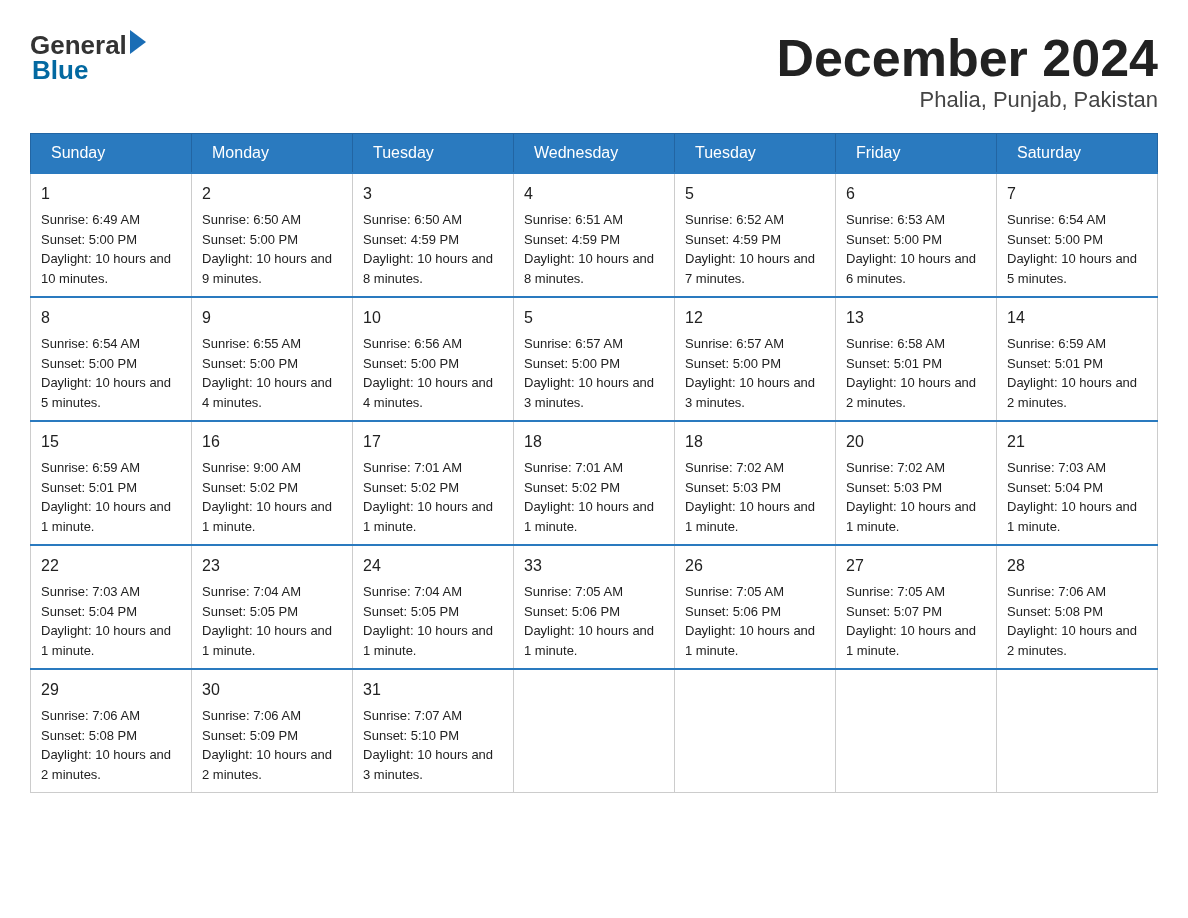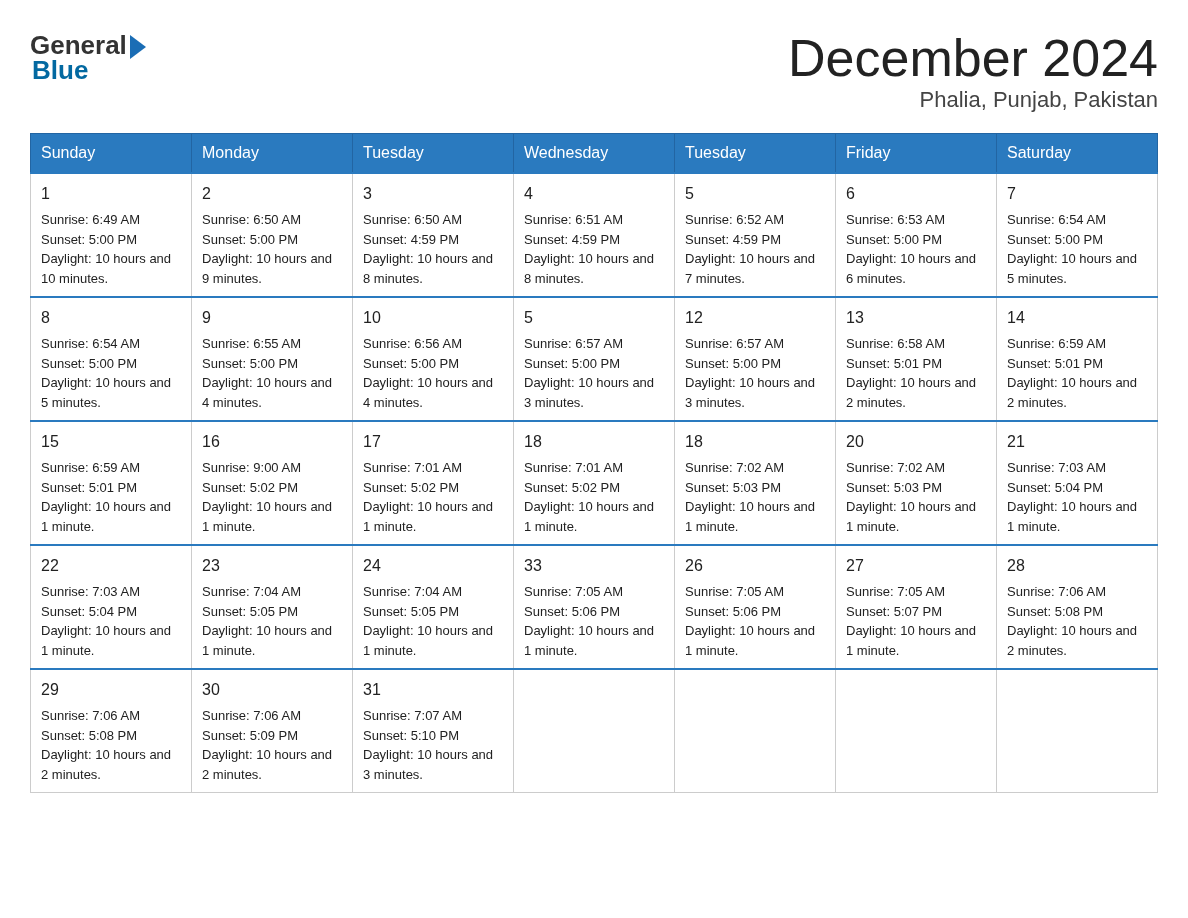--- a/index.html
+++ b/index.html
@@ -14,40 +14,40 @@
       display: flex;
       justify-content: space-between;
       align-items: flex-start;
       margin-bottom: 20px;
     }
     .title-area {
       text-align: right;
     }
     .month-title {
       font-size: 52px;
-      font-weight: normal;
+      font-weight: bold;
       color: #222;
       line-height: 1.1;
       margin-left: 40px;
     }
     .location {
       font-size: 22px;
       color: #444;
     }
     .calendar-table {
       width: 100%;
       border-collapse: collapse;
       border: 1px solid #aaa;
     }
     .calendar-table th {
       background-color: #2a7abf;
       color: #fff;
       font-size: 16px;
       font-weight: normal;
-      padding: 10px 10px;
+      padding: 10px 20px;
       text-align: left;
       border: 1px solid #2265a3;
       margin-left: 30px;
     }
     .calendar-table td {
       vertical-align: top;
       padding: 8px 10px;
       border: 1px solid #ccc;
       width: calc(100% / 7);
       min-height: 100px;
@@ -70,21 +70,21 @@
     .empty-cell {
       background: #fff;
     }
     .logo-wrapper {
       display: flex;
       flex-direction: column;
       align-items: flex-start;
     }
     .logo-row {
       display: flex;
-      align-items: flex-end;
+      align-items: flex-start;
     }
     .triangle-right {
       display: inline-block;
       width: 0;
       height: 0;
       border-top: 12px solid transparent;
       border-bottom: 12px solid transparent;
       border-left: 16px solid #1a6db5;
       margin-left: 3px;
       margin-bottom: 2px;

